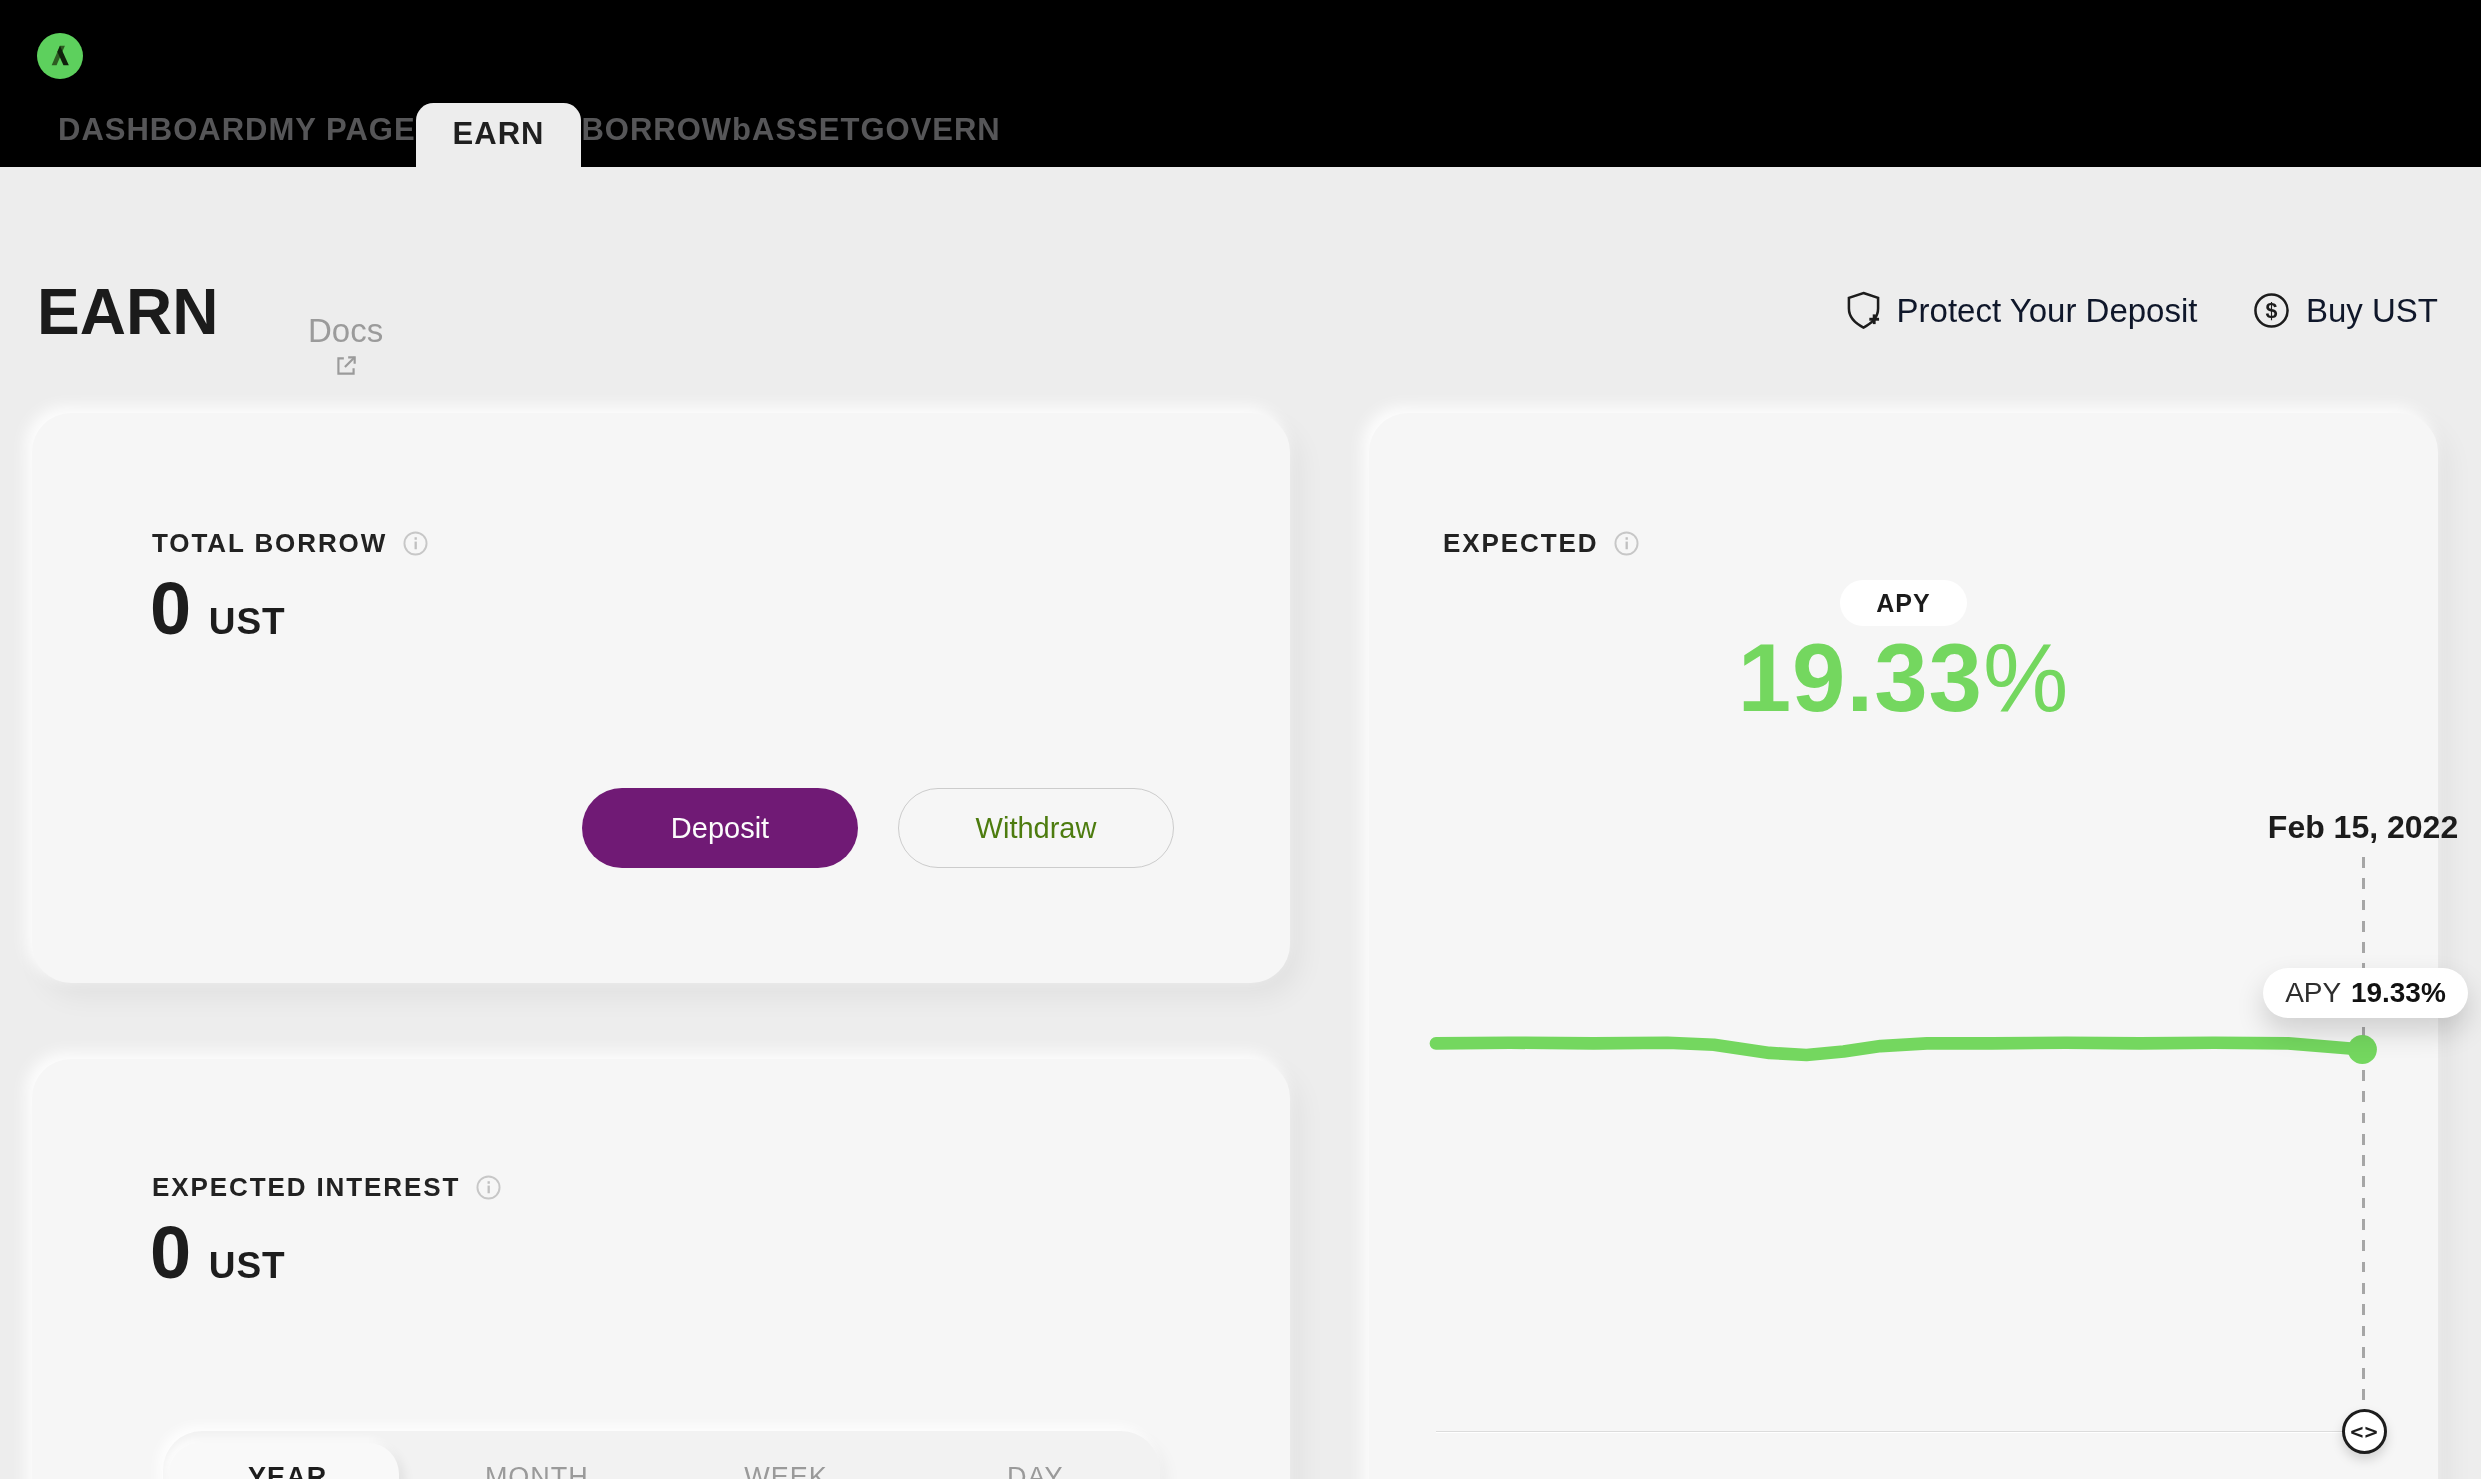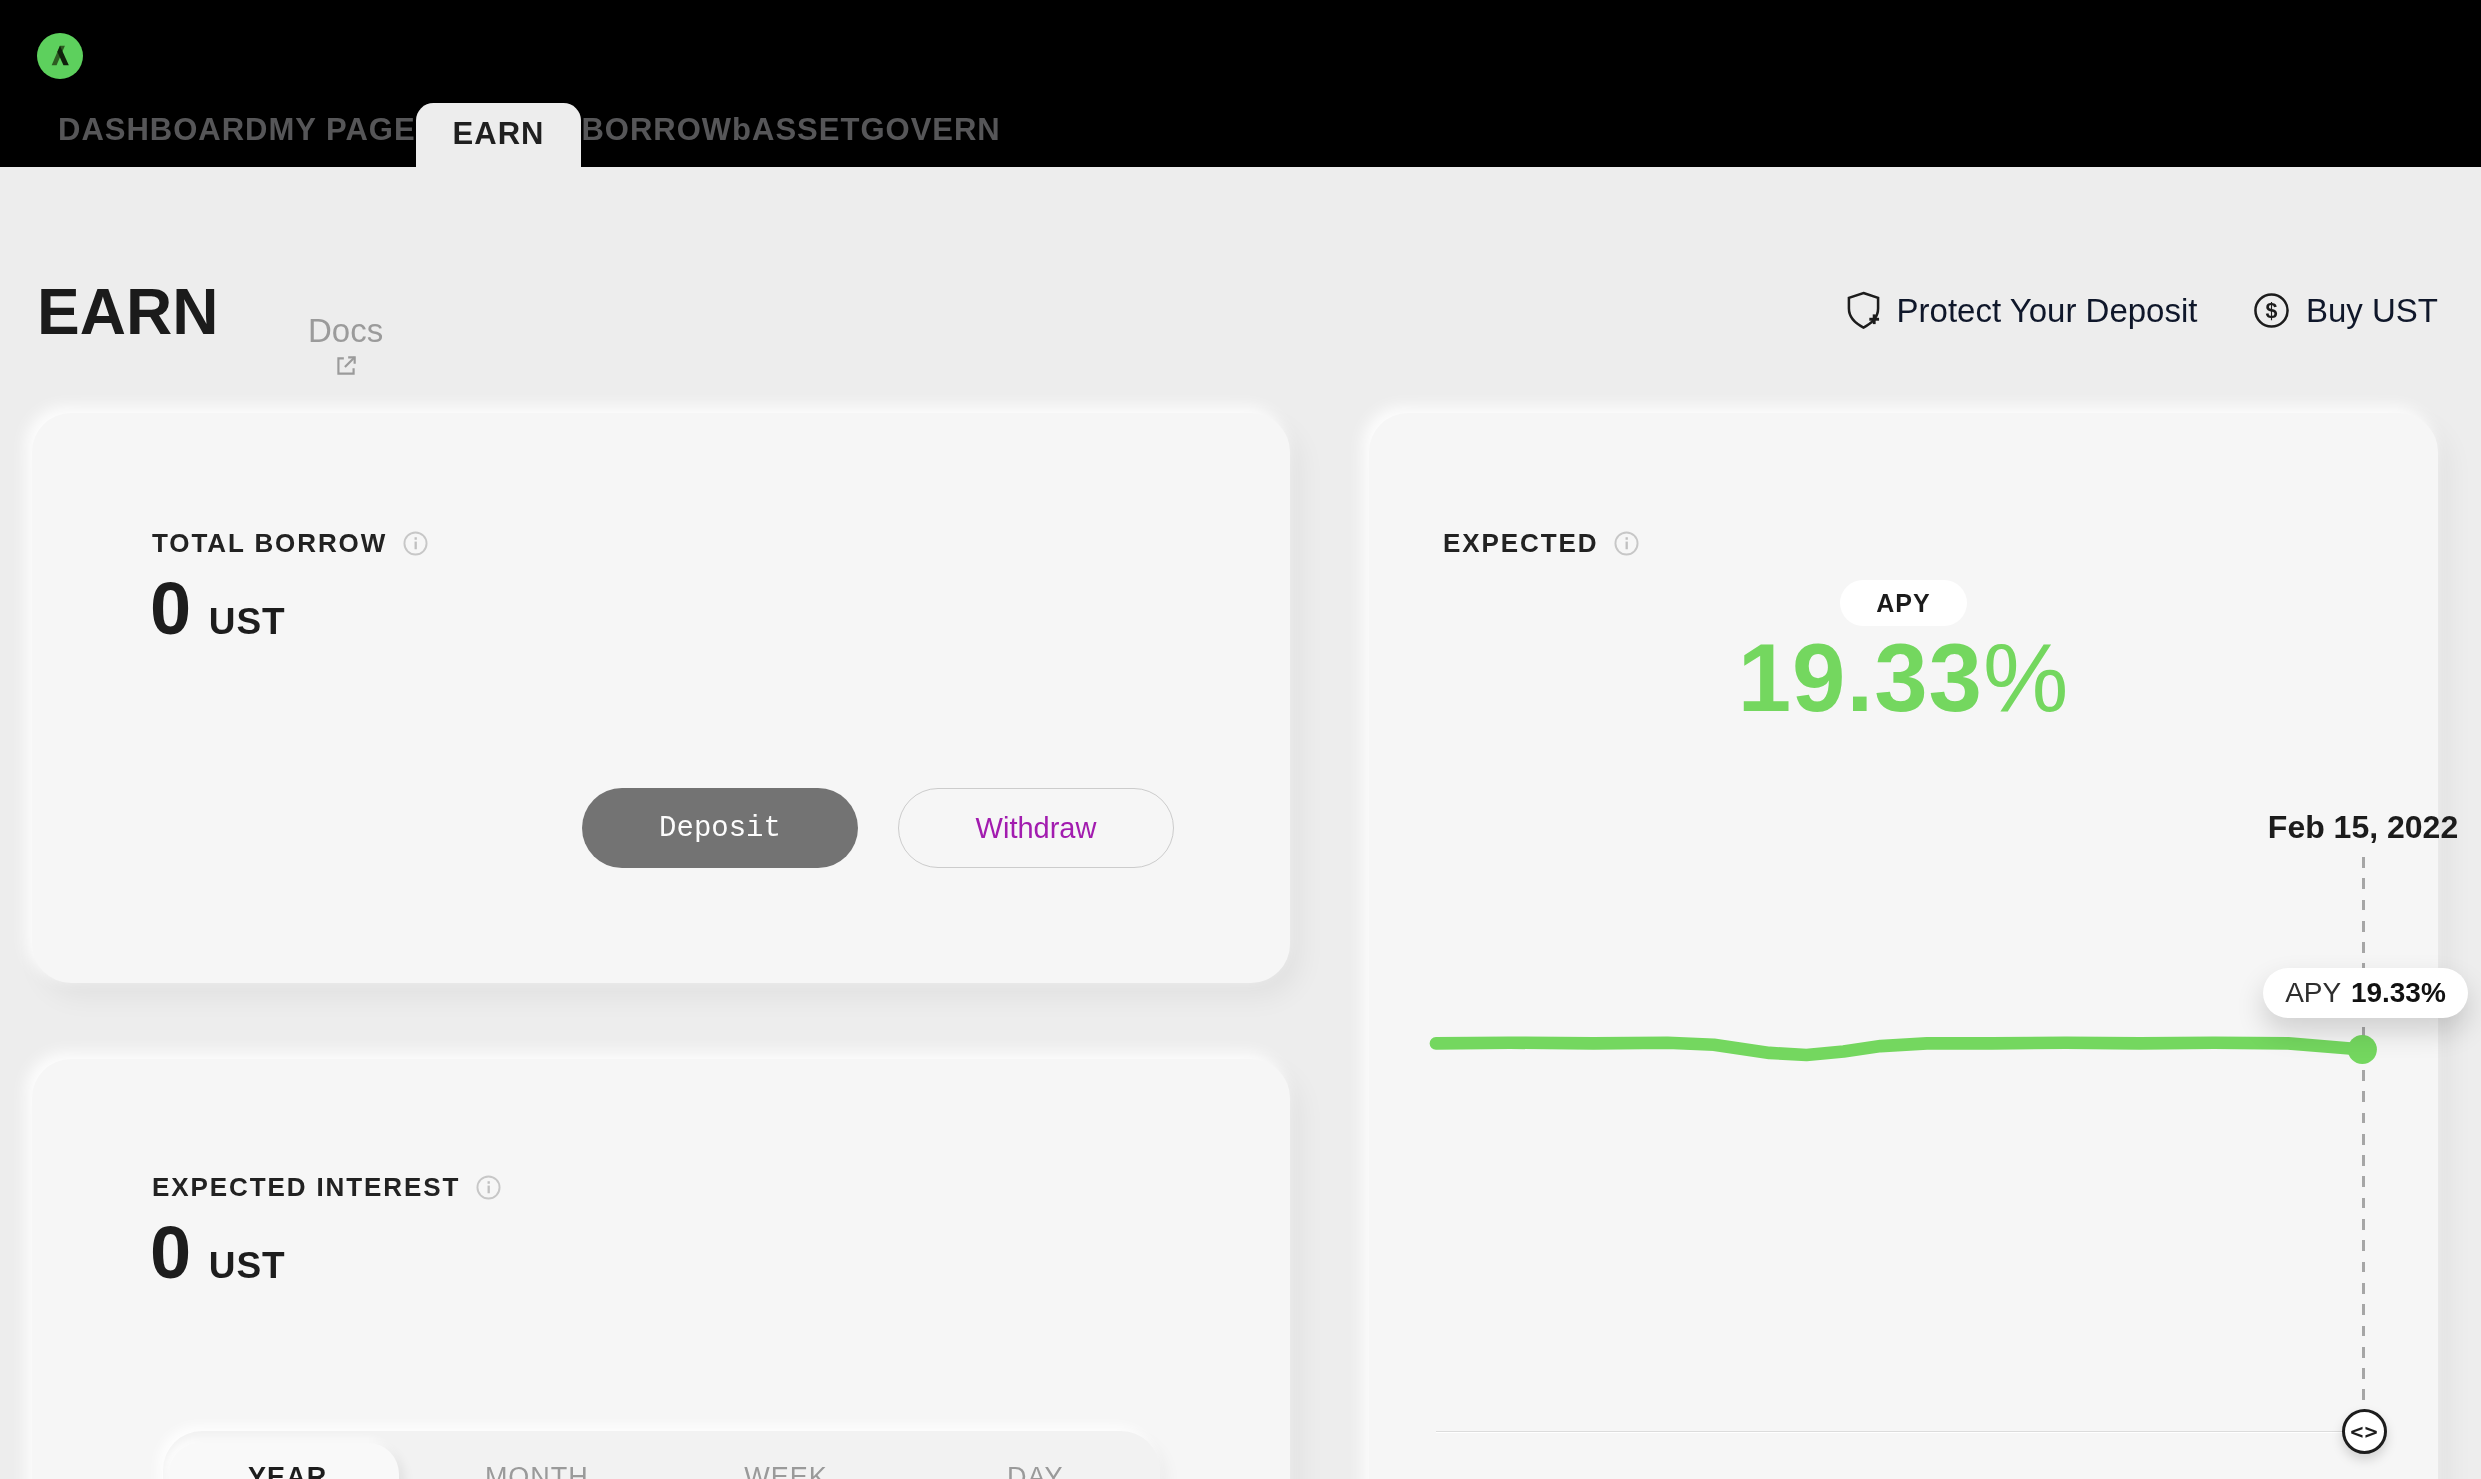--- a/index.html
+++ b/index.html
@@ -52,22 +52,22 @@
 
   .card-label-row { position:absolute; display:flex; align-items:center; gap:15.5px; }
   .card-label { font-size:26px; font-weight:700; letter-spacing:1.9px; color:#222; }
 
   .amount-row { position:absolute; display:flex; align-items:baseline; gap:17.5px; color:#1d1d1d; }
   .amount-value { font-size:74px; font-weight:700; }
   .amount-unit  { font-size:37px; font-weight:700; letter-spacing:1px; }
 
   .btn-row { position:absolute; left:550px; top:375px; display:flex; gap:40px; }
   .btn { width:276px; height:80px; border-radius:40px; font-size:29px; font-family:inherit; cursor:pointer; }
-  .btn-deposit  { background:#737373; border:none; color:#fcfcfc;font-family:Liberation Mono, monospace; }
-  .btn-withdraw { background:transparent; border:1.9px solid #cccccc; color:#a21caf; }
+  .btn-deposit  { background:#701a75; border:none; color:#fcfcfc; }
+  .btn-withdraw { background:transparent; border:1.9px solid #cccccc; color:#4d7c0f; }
 
   
   .period-tabs {
     position:absolute; left:131px; top:372px; width:997px; height:93px;
     background:#f2f2f2; border-radius:39px; display:flex;
     box-shadow:-4.9px -4.9px 11.6px rgba(255,255,255,0.9), 5.8px 7.8px 17.5px rgba(0,0,0,0.05);
   }
   .period-slot { flex:1; position:relative; display:flex; align-items:center; justify-content:center; cursor:pointer; }
   .period-label { position:relative; z-index:2; font-size:27px; color:#9a9a9a; letter-spacing:1px; }
   .period-slot.active .period-label { color:#1d1d1d; font-weight:700; }

